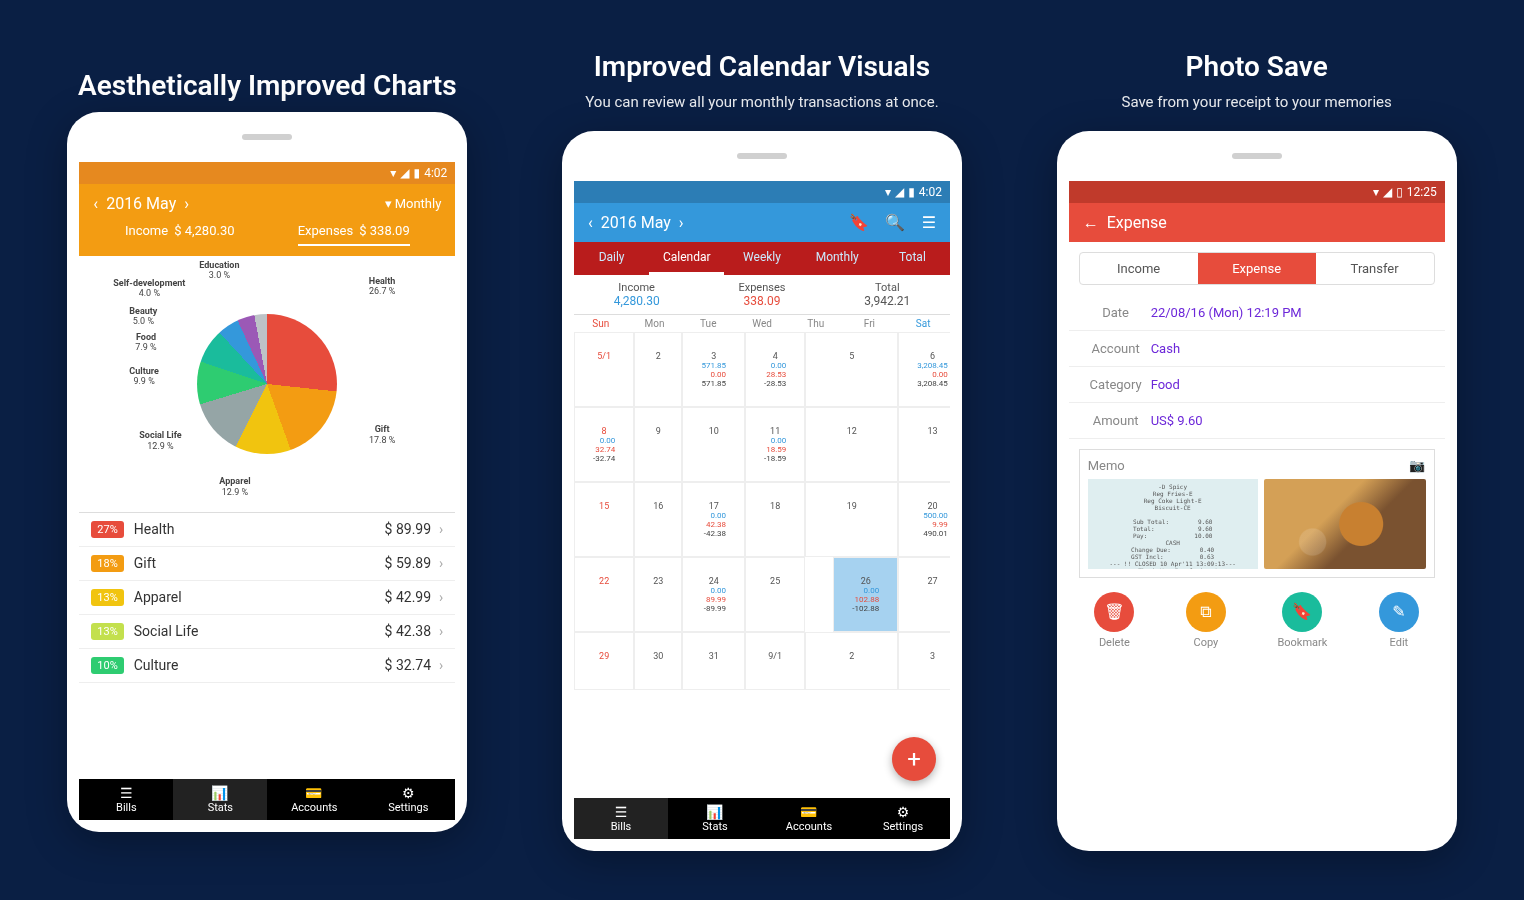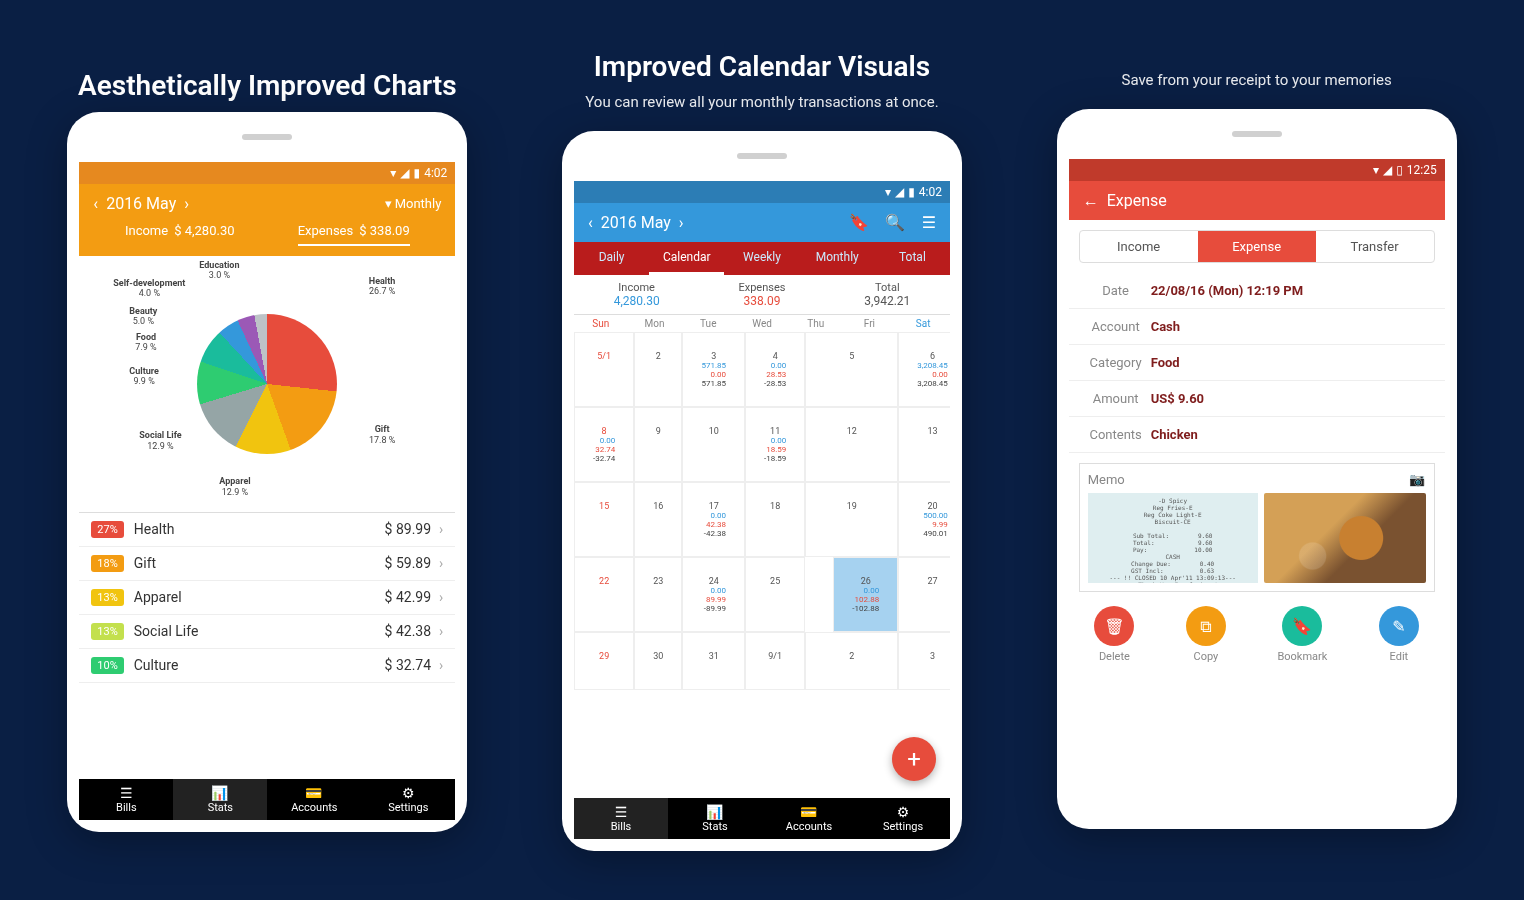--- a/index.html
+++ b/index.html
@@ -88,21 +88,21 @@
 .cal-cell .exp { color: #e74c3c; text-align: right; }
 .cal-cell .tot { color: #444; text-align: right; }
 .fab { position: absolute; bottom: 58px; right: 14px; width: 44px; height: 44px; border-radius: 50%; background: #e74c3c; color: #fff; display: flex; align-items: center; justify-content: center; font-size: 24px; box-shadow: 0 3px 8px rgba(0,0,0,0.3); }
 
 
 .type-tabs { display: flex; margin: 10px; border: 1px solid #ddd; border-radius: 4px; overflow: hidden; }
 .type-tabs .ttab { flex: 1; text-align: center; padding: 8px; font-size: 13px; color: #555; }
 .type-tabs .ttab.active { background: #e74c3c; color: #fff; }
 .form-row { display: flex; border-bottom: 1px solid #eee; padding: 10px 12px; font-size: 13px; }
 .form-row .lbl { width: 70px; color: #888; }
-.form-row .val { color: #7f1d1d; font-weight: bold; }
+.form-row .val { color: #6d28d9; }
 .memo-box { margin: 10px; border: 1px solid #ddd; padding: 8px; }
 .memo-head { display: flex; justify-content: space-between; color: #888; font-size: 13px; margin-bottom: 6px; }
 .memo-imgs { display: flex; gap: 6px; }
 .memo-imgs .rcpt { flex: 1; height: 90px; background: #dfeef0; font-size: 6px; color: #555; padding: 4px; overflow: hidden; font-family: monospace; position: relative; }
 .memo-imgs .food { flex: 1; height: 90px; background: linear-gradient(135deg, #d4a056 40%, #7a5230 60%); border-radius: 2px; position: relative; }
 .memo-imgs .food::after { content: ""; position: absolute; inset: 0; background: radial-gradient(circle at 30% 70%, #fff2 0 10%, transparent 11%), radial-gradient(circle at 60% 50%, #c88030 0 20%, transparent 21%); }
 .action-row { display: flex; justify-content: space-around; margin-top: 14px; }
 .action-btn { text-align: center; font-size: 11px; color: #888; }
 .action-btn .circ { width: 40px; height: 40px; border-radius: 50%; margin: 0 auto 4px; display: flex; align-items: center; justify-content: center; color: #fff; font-size: 16px; }
 </style>
@@ -425,20 +425,21 @@
           <div class="btab ">
          <span class="bicon">💳</span>Accounts</div>
           <div class="btab ">
          <span class="bicon">⚙</span>Settings</div>
         </div>
     </div>
   </div>
 </div>
 
 <div class="panel">
+  <h2>Photo Save</h2>
   <p>Save from your receipt to your memories</p>
   <div class="phone">
     <div class="speaker"></div>
     <div class="screen">
       <div class="status-bar red">
         <span>▾</span>
         <span>◢</span>
         <span>▯</span>
         <span>12:25</span>
       </div>
@@ -464,24 +465,20 @@
        <span class="lbl">Account</span>
        <span class="val">Cash</span>
           </div>
           <div class="form-row">
        <span class="lbl">Category</span>
        <span class="val">Food</span>
           </div>
           <div class="form-row">
        <span class="lbl">Amount</span>
        <span class="val">US$ 9.60</span>
-          </div>
-          <div class="form-row">
-       <span class="lbl">Contents</span>
-       <span class="val">Chicken</span>
           </div>
         </div>
       <div class="memo-box">
         <div class="memo-head">
           <span>Memo</span>
           <span>📷</span>
         </div>
         <div class="memo-imgs">
           <div class="rcpt" style="white-space:pre">-D Spicy
 Reg Fries-E

